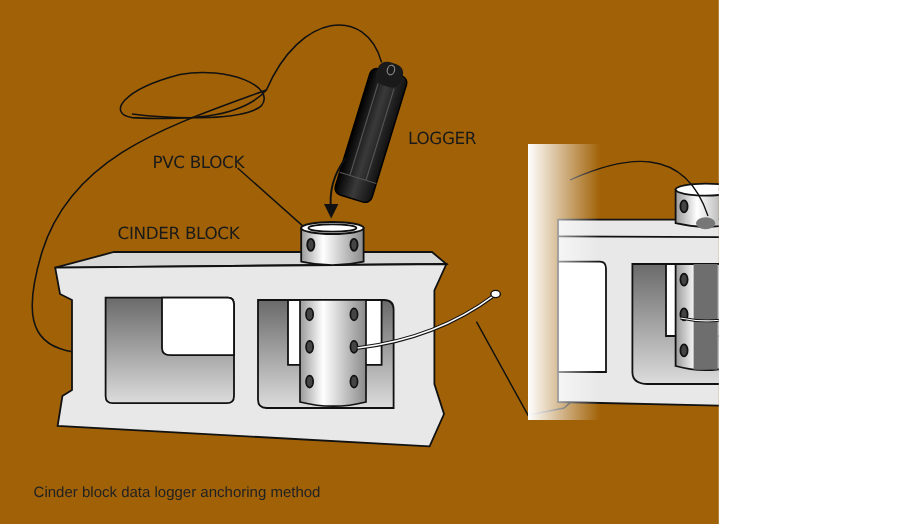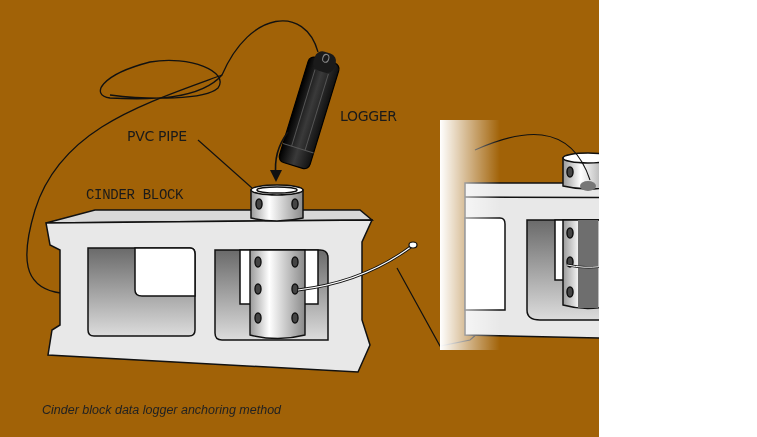--- a/index.html
+++ b/index.html
@@ -1,19 +1,19 @@
 <!DOCTYPE html>
 <html><head>
 <meta charset="utf-8">
 <style>
   html,body{margin:0;padding:0;background:#fff;}
   #stage{position:relative;width:599px;height:437px;overflow:hidden;background:#a16207;font-family:"DejaVu Sans","Liberation Sans",sans-serif;}
   svg{position:absolute;left:0;top:0;}
   .lbl{position:absolute;font-size:14px;color:#1a1a1a;letter-spacing:-0.3px;white-space:nowrap;font-family:"DejaVu Sans",sans-serif;}
-  .cap{position:absolute;left:42px;top:403px;font-size:12.5px;color:#222;font-family:"Liberation Sans",sans-serif;white-space:nowrap;font-style:italic;}
+  .cap{position:absolute;left:28px;top:403px;font-size:12.5px;color:#222;font-family:"Liberation Sans",sans-serif;white-space:nowrap;}
 </style>
 </head>
 <body>
 
 <div id="stage">
 <svg width="757" height="437" viewBox="0 0 757 437">
   <defs>
     <linearGradient id="holeGrad" x1="0" y1="0" x2="0" y2="1">
       <stop offset="0" stop-color="#6a6a6a"></stop>
       <stop offset="1" stop-color="#dcdcdc"></stop>
@@ -111,16 +111,16 @@
     <ellipse cx="588" cy="158" rx="25" ry="5" fill="#fff"></ellipse>
     <ellipse cx="588" cy="186" rx="8" ry="5" fill="#777" stroke="none"></ellipse>
     <ellipse cx="570" cy="172" rx="3" ry="5" fill="#444"></ellipse>
     <ellipse cx="606" cy="172" rx="3" ry="5" fill="#444"></ellipse>
     <path d="M475 150 C 520 130 570 120 590 180" fill="none" stroke-width="1.1"></path>
   </g>
   <rect x="440" y="120" width="60" height="230" fill="url(#fadeL)"></rect>
 </svg>
 
 <div class="lbl" style="left:340px;top:108px;">LOGGER</div>
-<div class="lbl" style="left:127px;top:128px;">PVC PIPE</div>
-<div class="lbl" style="left:86px;top:187px;font-family:Liberation Mono, monospace;">CINDER BLOCK</div>
+<div class="lbl" style="left:127px;top:128px;">PVC BLOCK</div>
+<div class="lbl" style="left:98px;top:187px;">CINDER BLOCK</div>
 <div class="cap">Cinder block data logger anchoring method</div>
 </div>
 
 </body></html>

